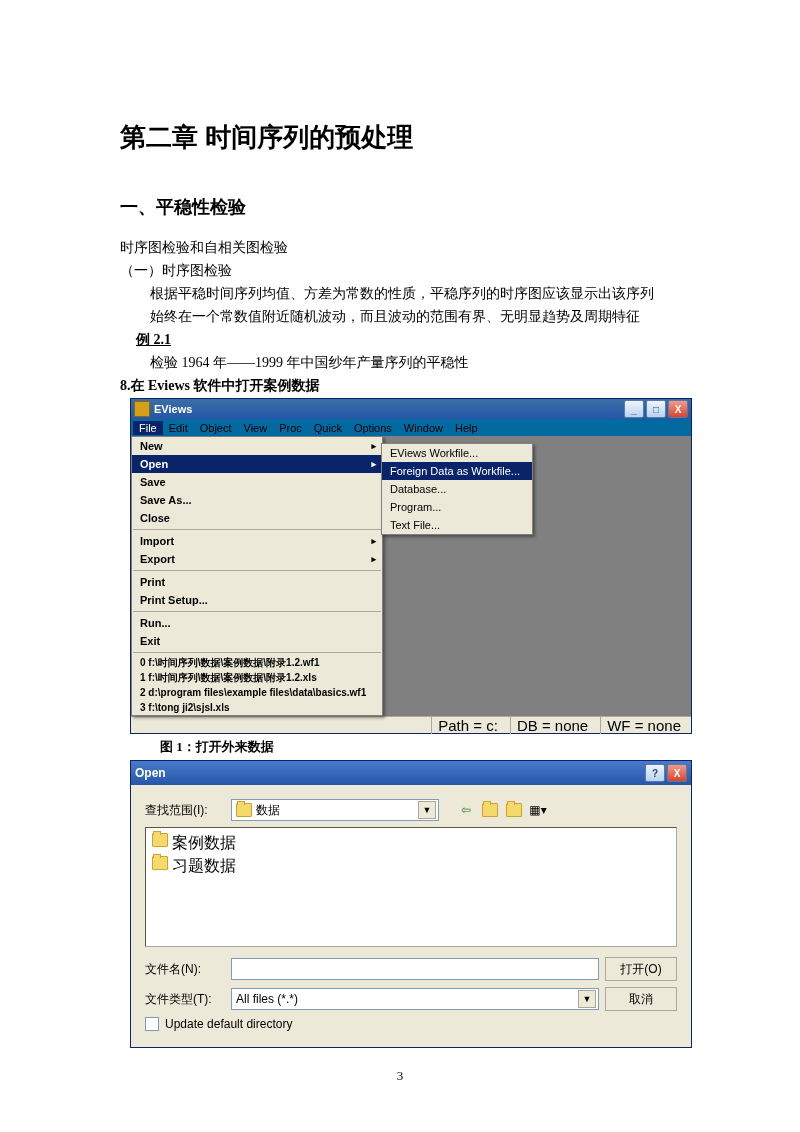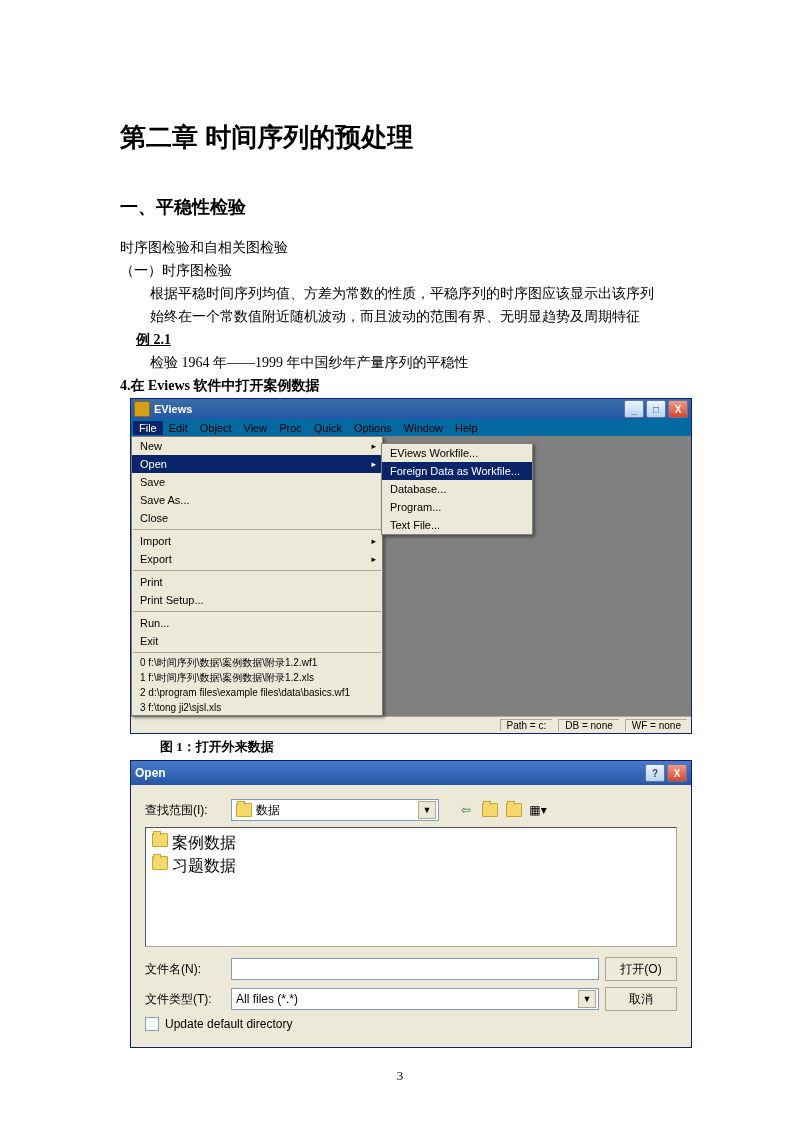--- a/index.html
+++ b/index.html
@@ -100,20 +100,21 @@
     height: 280px;
   }
   .file-menu {
     position: absolute;
     left: 0; top: 0;
     width: 250px;
     background: #ece9d8;
     border: 1px solid #808080;
     box-shadow: 2px 2px 3px rgba(0,0,0,0.4);
     font-size: 11px;
+    font-weight: bold;
   }
   .menu-item {
     padding: 2px 6px 2px 8px;
     display: flex;
     justify-content: space-between;
     align-items: center;
     line-height: 14px;
   }
   .menu-item.hl {
     background: #0a246a; color: #fff;
@@ -138,21 +139,21 @@
     box-shadow: 2px 2px 3px rgba(0,0,0,0.4);
     font-size: 11px;
   }
   .statusbar {
     background: #ece9d8;
     border-top: 1px solid #aca899;
     height: 16px;
     display: flex;
     align-items: center;
     justify-content: flex-end;
-    font-size: 10px;
+    font-size: 15px;
     padding: 0 4px; gap: 6px;
   }
   .status-cell {
     border-left: 1px solid #aca899;
     border-top: 1px solid #aca899;
     padding: 0 6px;
   }
 
   .caption {
     margin: 4px 0 4px 40px;
@@ -254,21 +255,21 @@
 <div class="page">
   <h1>第二章  时间序列的预处理</h1>
   <h2>一、平稳性检验</h2>
 
   <div class="para">时序图检验和自相关图检验</div>
   <div class="para">（一）时序图检验</div>
   <div class="para indent">根据平稳时间序列均值、方差为常数的性质，平稳序列的时序图应该显示出该序列</div>
   <div class="para indent">始终在一个常数值附近随机波动，而且波动的范围有界、无明显趋势及周期特征</div>
   <div class="para indent2 bold">例 2.1</div>
   <div class="para indent">检验 1964 年——1999 年中国纱年产量序列的平稳性</div>
-  <div class="para bold">4.在 Eviews 软件中打开案例数据</div>
+  <div class="para bold">8.在 Eviews 软件中打开案例数据</div>
 
   <div class="eviews-win">
     <div class="win-titlebar">
       <div class="win-title">
         <div class="icon"></div>
         <span>EViews</span>
       </div>
       <div class="win-controls">
         <div class="win-btn">_</div>
         <div class="win-btn">□</div>

